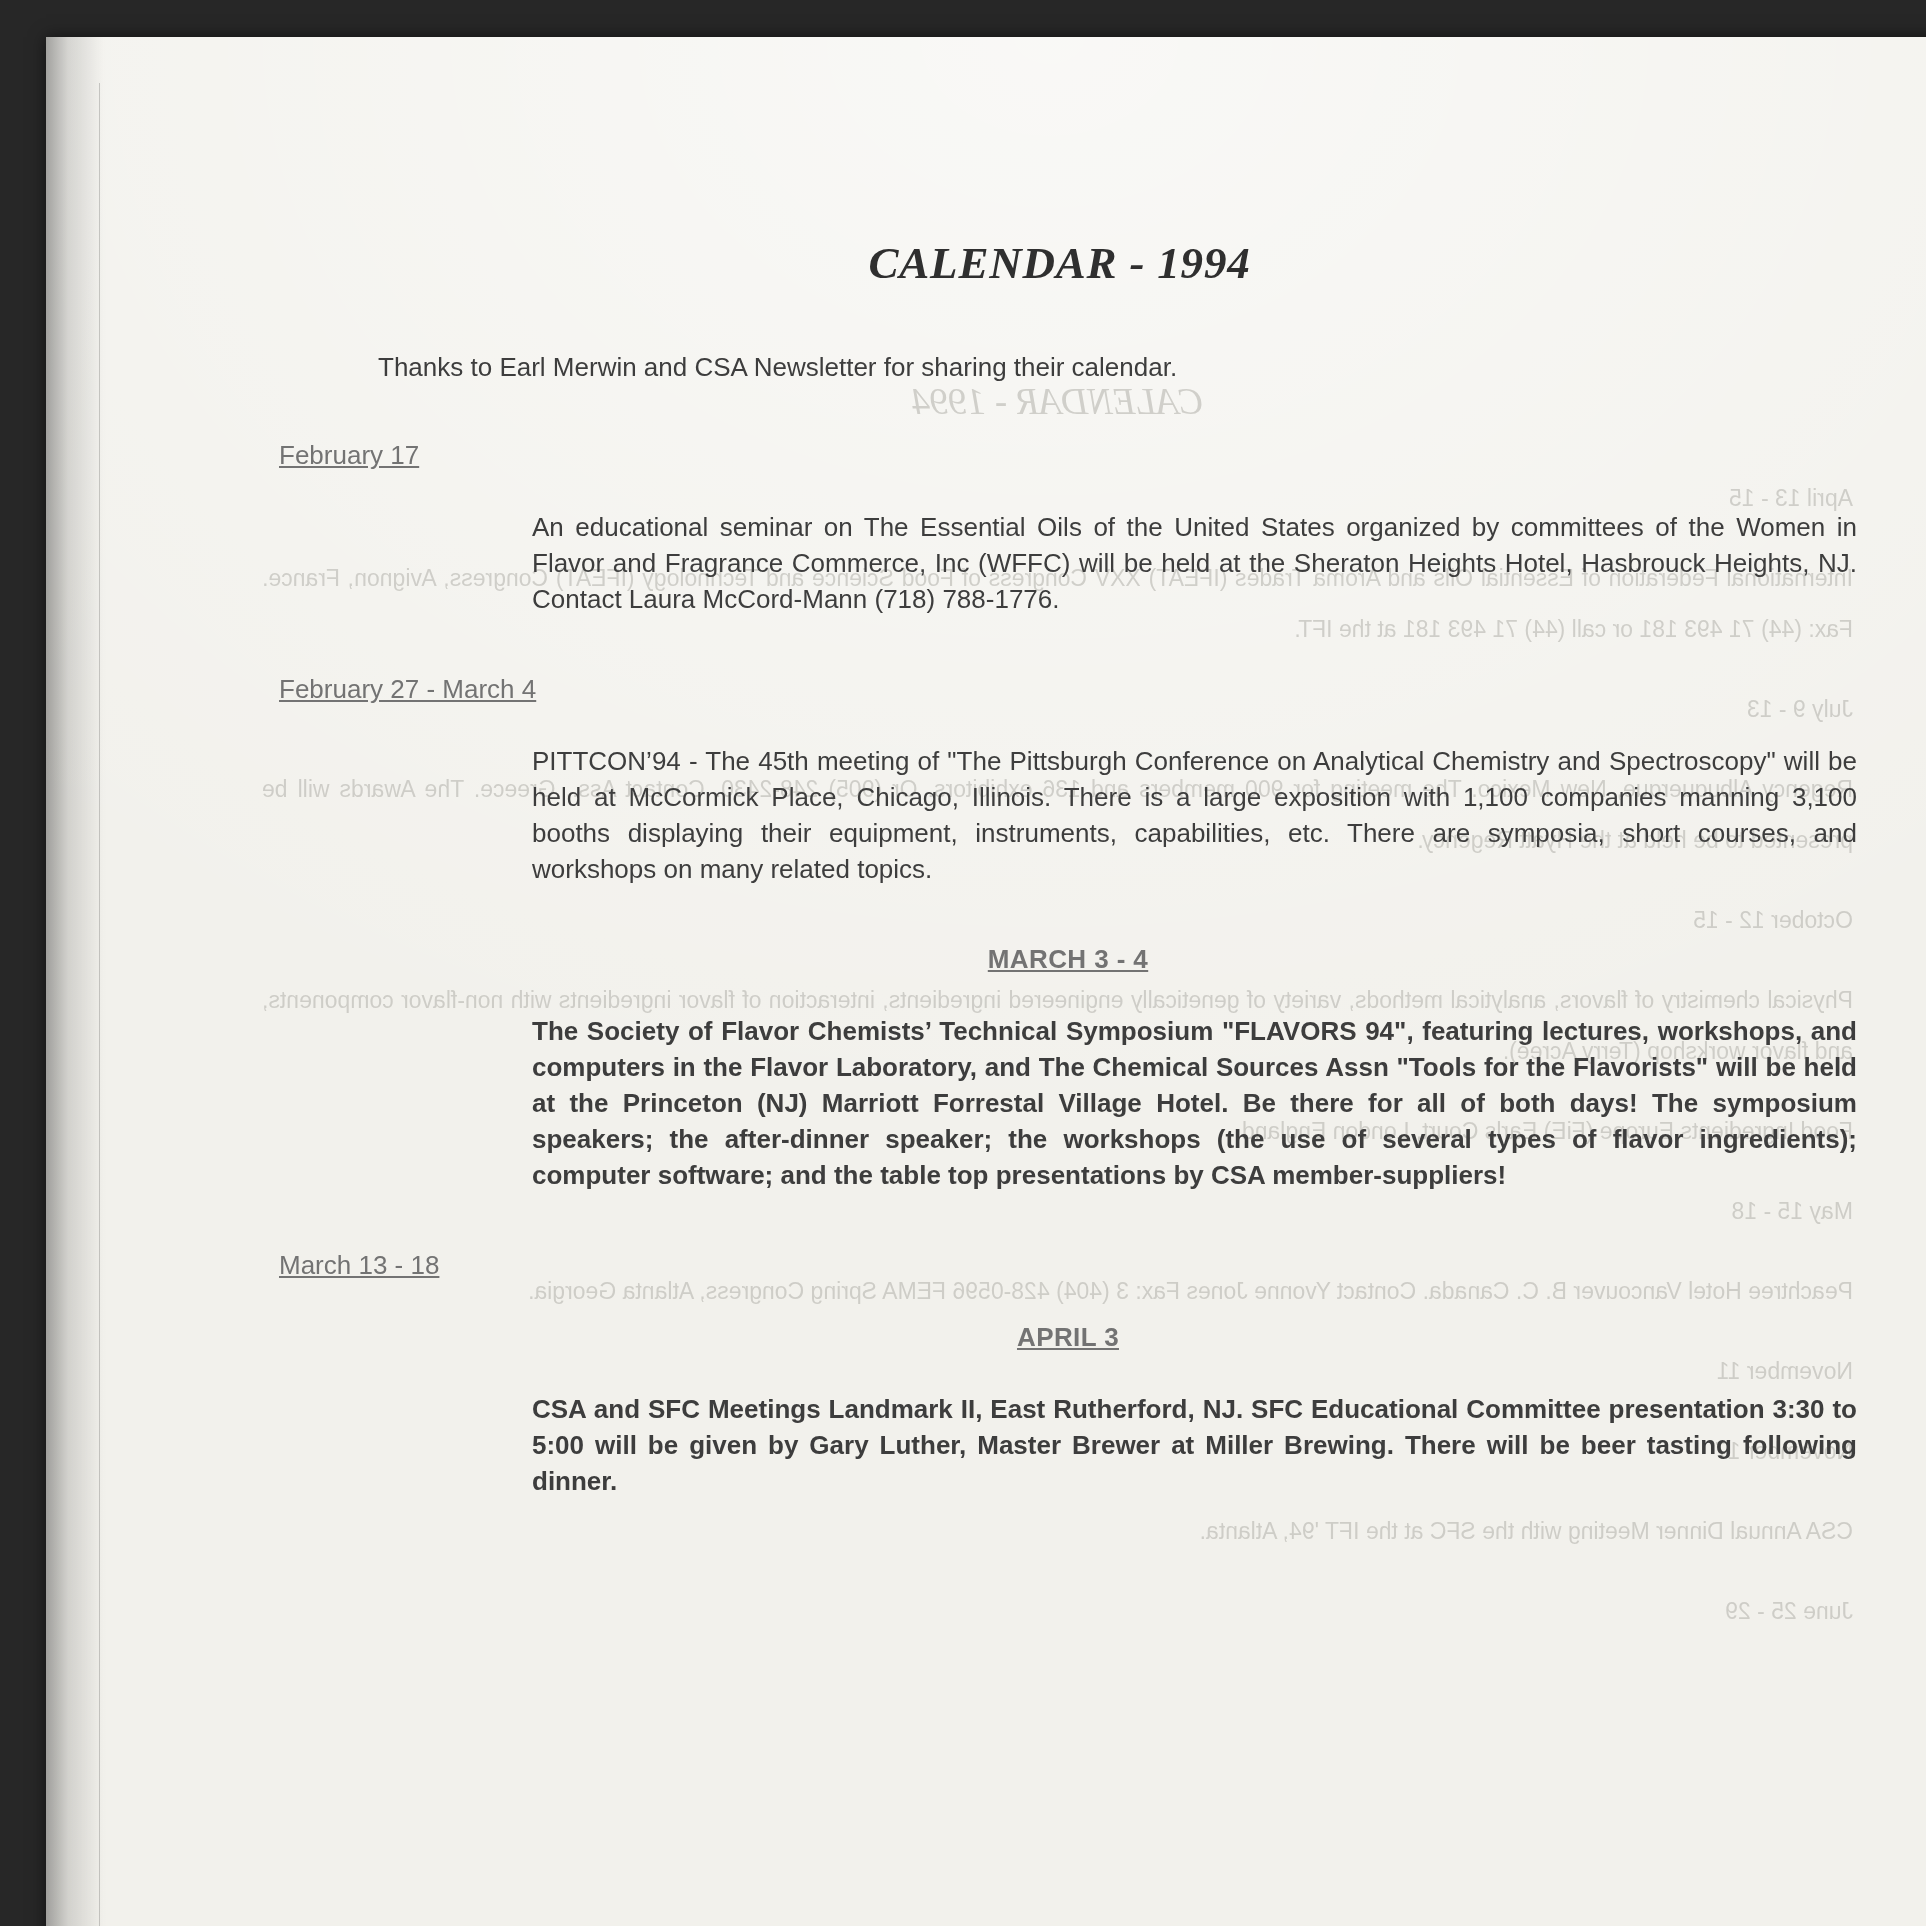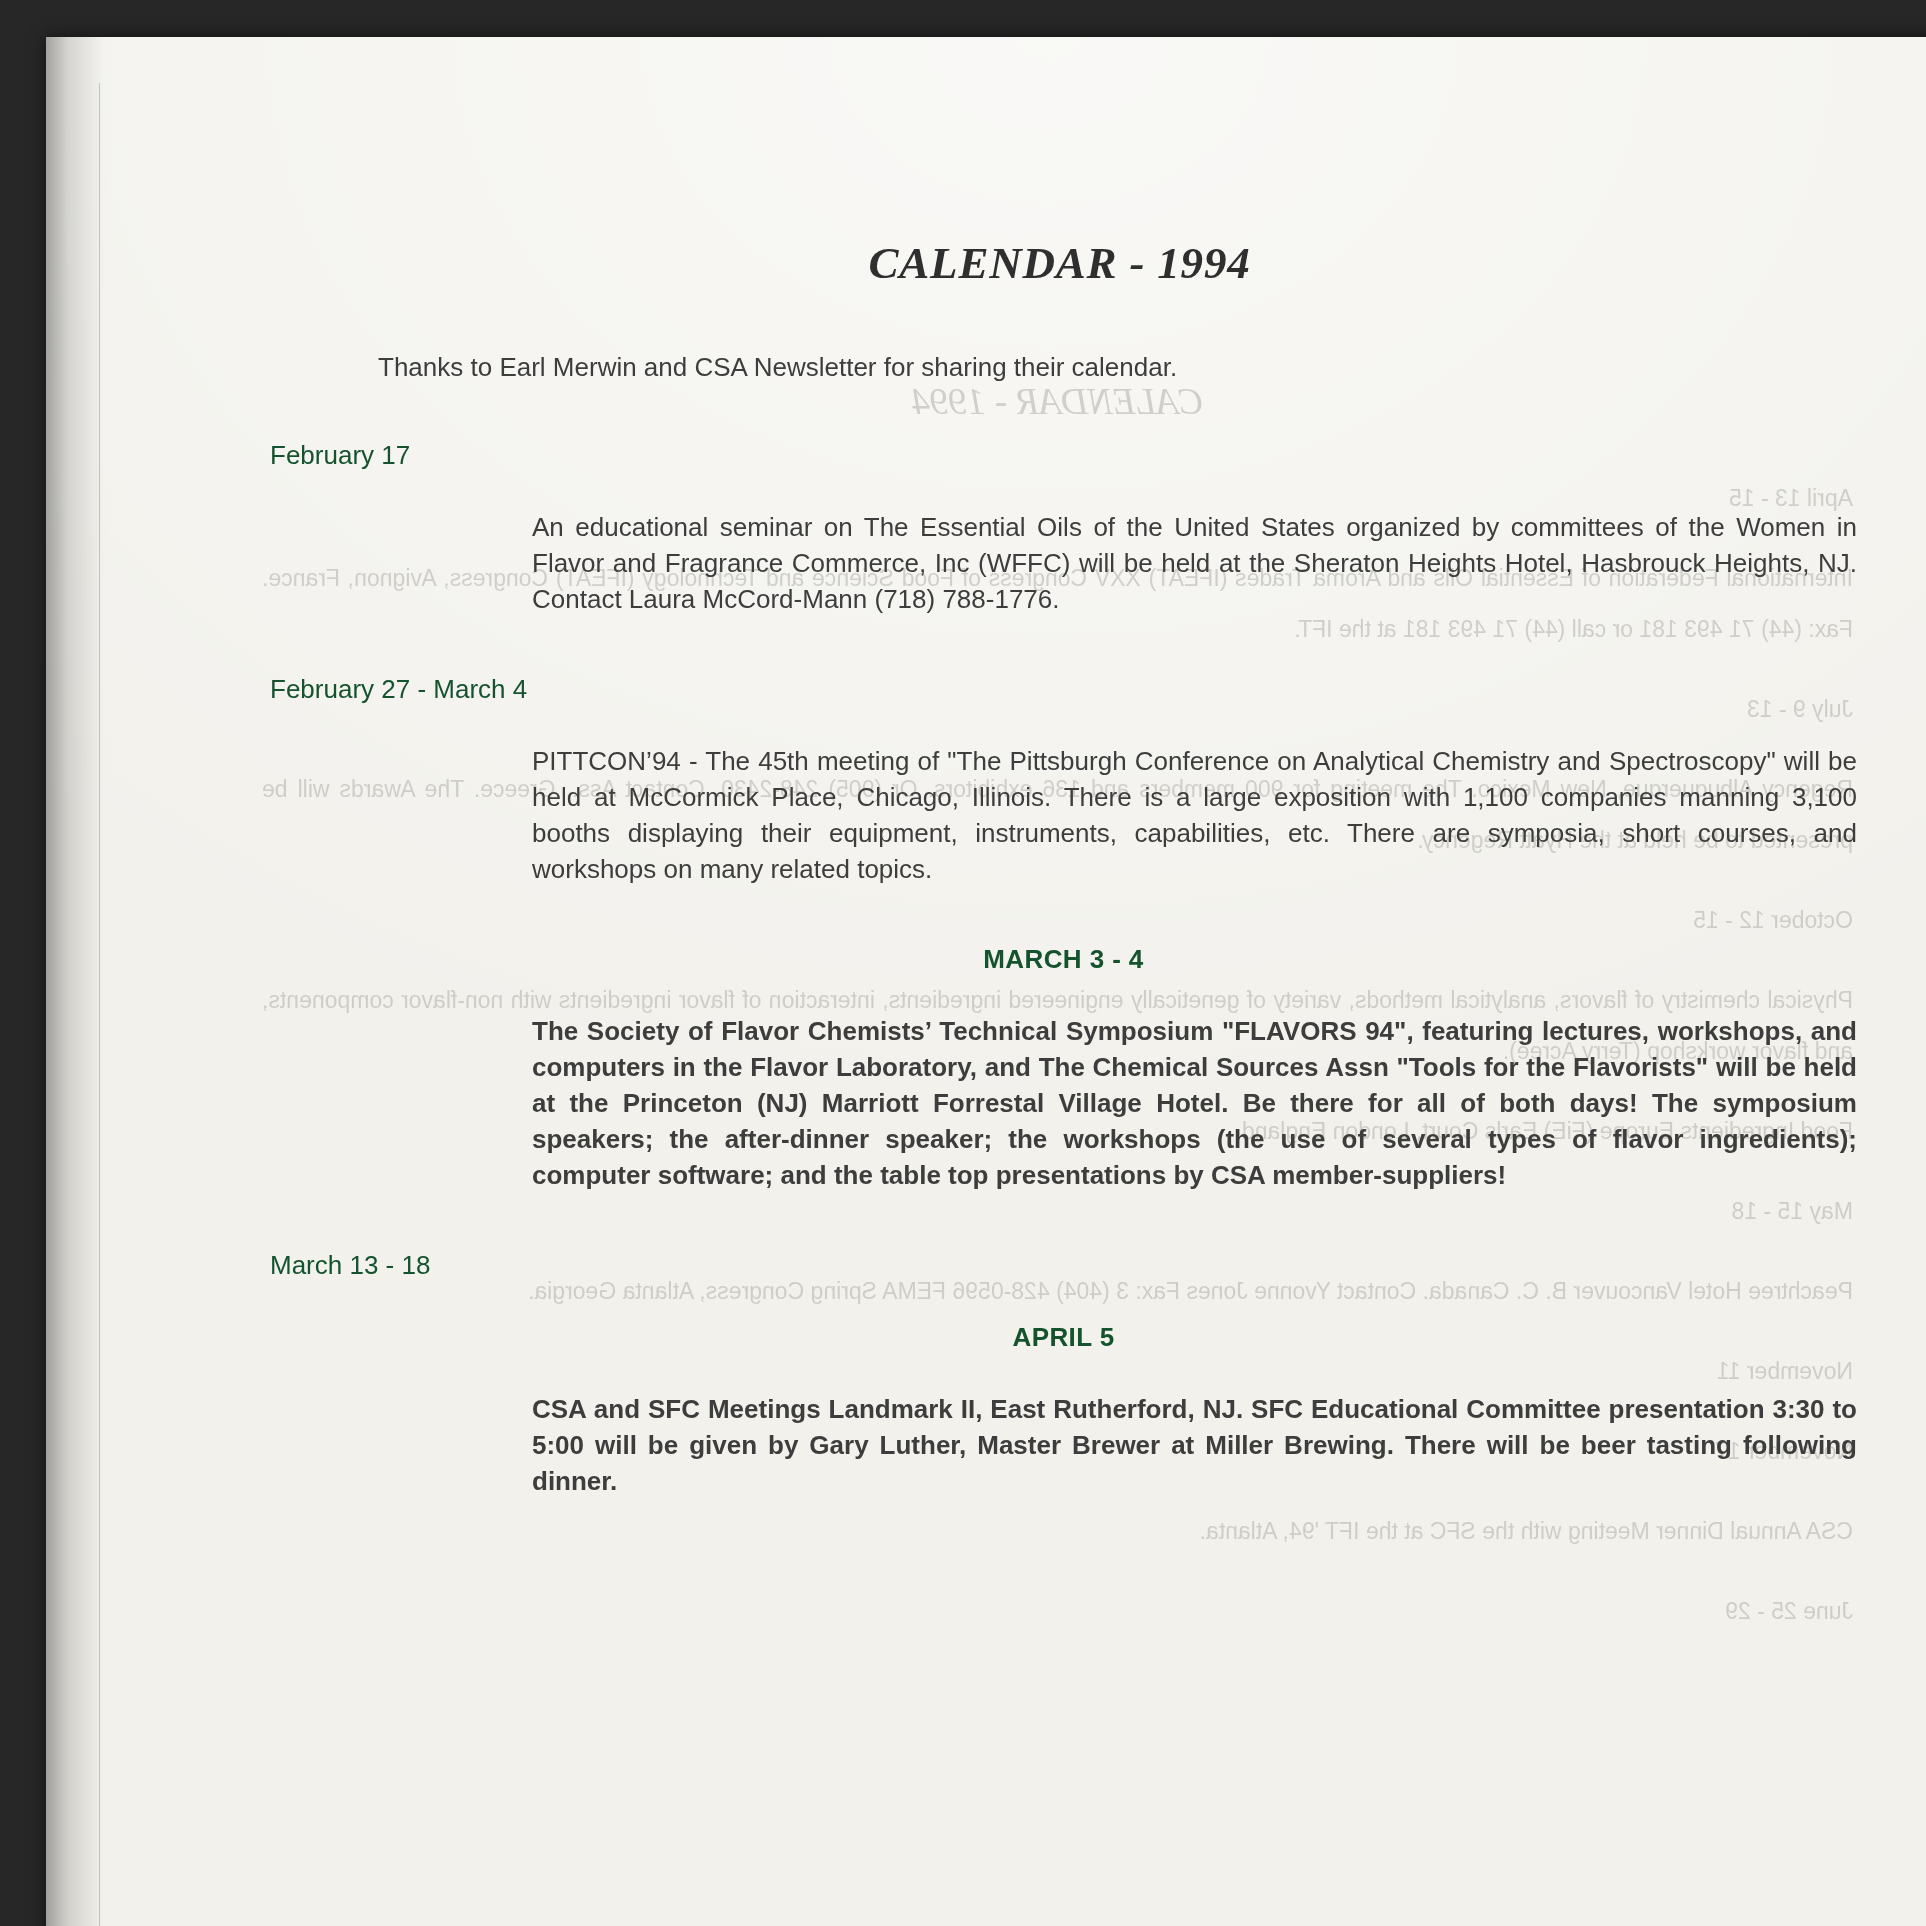--- a/index.html
+++ b/index.html
@@ -111,22 +111,23 @@
     line-height: 40px;
     text-align: justify;
     text-indent: 116px;
     margin: 11px 0 50px 0;
     color: #3d3d3d;
   }
   .entry { margin: 0 0 0 0; }
   .entry-date {
     font-size: 26px;
     line-height: 37px;
-    margin: 0 0 35px 8px;
-    color: #14532d;
+    margin: 0 0 35px 17px;
+    color: #737373;
+    text-decoration: underline;
   }
   .entry-date.bold { font-weight: bold; letter-spacing: 0.4px; text-align: center; }
   .entry-body {
     font-size: 26px;
     line-height: 36px;
     text-align: justify;
     margin: 0 0 54px 0;
     padding-left: 270px;
     color: #3d3d3d;
   }
@@ -179,19 +180,19 @@
     <div class="entry">
       <div class="entry-date bold">MARCH 3 - 4</div>
       <div class="entry-body bold">The Society of Flavor Chemists’ Technical Symposium "FLAVORS 94", featuring lectures, workshops, and computers in the Flavor Laboratory, and The Chemical Sources Assn "Tools for the Flavorists" will be held at the Princeton (NJ) Marriott Forrestal Village Hotel.  Be there for all of both days!  The symposium speakers; the after-dinner speaker; the workshops (the use of several types of flavor ingredients); computer software; and the table top presentations by CSA member-suppliers!</div>
     </div>
 
     <div class="entry">
       <div class="entry-date">March 13 - 18</div>
     </div>
 
     <div class="entry">
-      <div class="entry-date bold">APRIL 5</div>
+      <div class="entry-date bold">APRIL 3</div>
       <div class="entry-body bold">CSA and SFC Meetings Landmark II, East Rutherford, NJ.   SFC Educational Committee presentation 3:30 to 5:00 will be given by Gary Luther, Master Brewer at Miller Brewing.   There will be beer tasting following dinner.</div>
     </div>
 
   </div>
 </div>
 
 
 </body></html>

